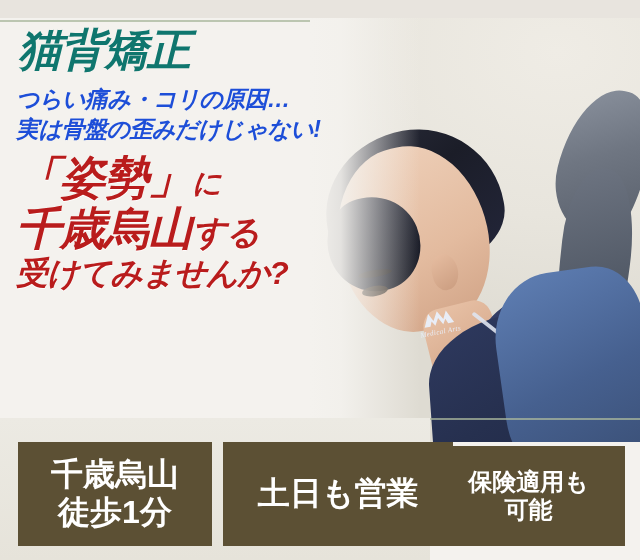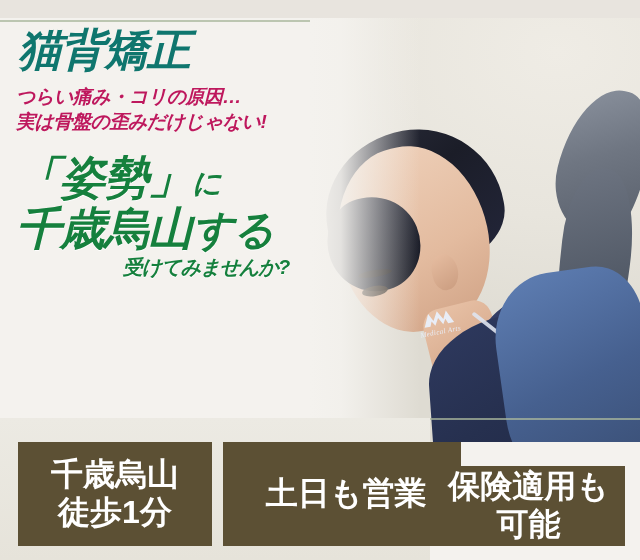--- a/index.html
+++ b/index.html
@@ -125,51 +125,51 @@
   }
   
   .copy{position:absolute;left:0;top:18px;width:400px;height:400px;}
   .h-red{
     position:absolute;left:18px;top:10px;
     color:#0f766e;font-size:44px;line-height:1;font-weight:bold;font-style:italic;
     letter-spacing:-1px;white-space:nowrap;
   }
   .sub{
     position:absolute;left:16px;top:66px;
-    color:#be185d;font-size:19px;line-height:1.32;font-weight:bold;font-style:italic;
+    color:#1d4ed8;font-size:23px;line-height:1.32;font-weight:bold;font-style:italic;
     letter-spacing:-.5px;white-space:pre-line;
   }
   .h-green{
     position:absolute;left:16px;top:136px;width:380px;
-    color:#15803d;font-weight:bold;font-style:italic;letter-spacing:-1px;
+    color:#b91c1c;font-weight:bold;font-style:italic;letter-spacing:-1px;
   }
   .g-line{white-space:nowrap;line-height:1.05;margin-bottom:4px;
     text-shadow:0 1px 0 rgba(255,255,255,.85);}
   .g-big{font-size:45px;}
   .g-big .sm{font-size:29px;}
   .g-mid{font-size:45px;}
-  .g-mid .sm{font-size:41px;}
-  .g-last{font-size:20px;text-align:center;}
+  .g-mid .sm{font-size:34px;}
+  .g-last{font-size:32px;}
   
   .badges{
     position:absolute;left:0;bottom:0;width:640px;height:142px;
   }
   .badge-bg{
     position:absolute;left:0;bottom:0;width:430px;height:142px;
     background:linear-gradient(to bottom,#eceae3,#e6e3da);
   }
   .badge{
     position:absolute;bottom:14px;background:#5c5034;
     color:#fff;font-weight:bold;text-align:center;
     display:flex;align-items:center;justify-content:center;
     line-height:1.18;letter-spacing:0px;white-space:pre-line;
   }
   .b1{left:18px;width:194px;height:104px;font-size:32px;}
-  .b2{left:223px;width:230px;height:104px;font-size:32px;padding-left:8px;}
-  .b3{left:432px;width:193px;height:80px;font-size:32px;}
+  .b2{left:223px;width:230px;height:104px;font-size:32px;}
+  .b3{left:432px;width:193px;height:100px;font-size:24px;}
 </style>
 </head>
 <body>
 
 <div class="banner">
 
   <div class="top-band"></div>
   <div class="top-rule"></div>
 
   <div class="photo">

